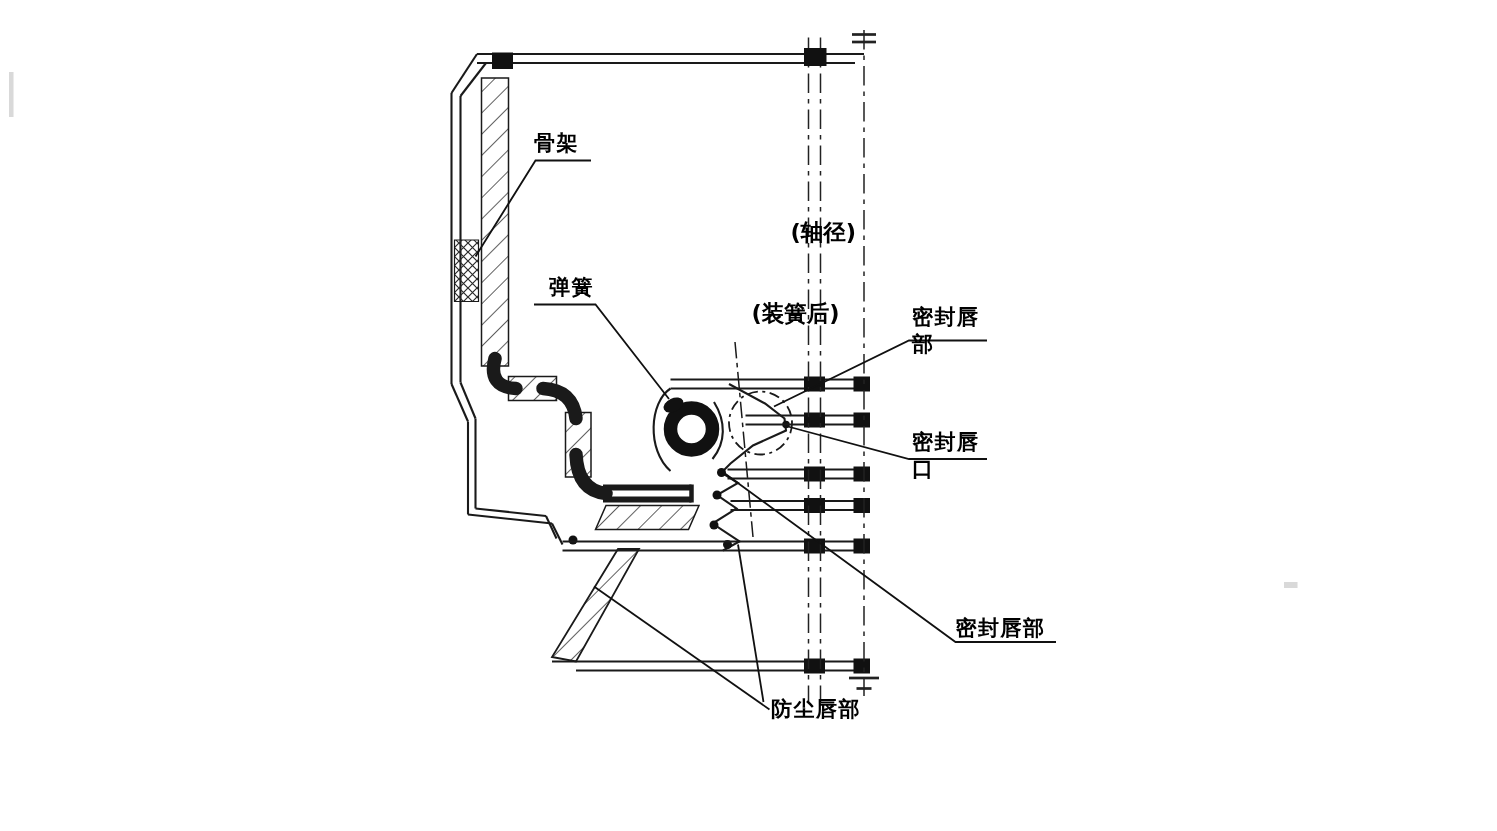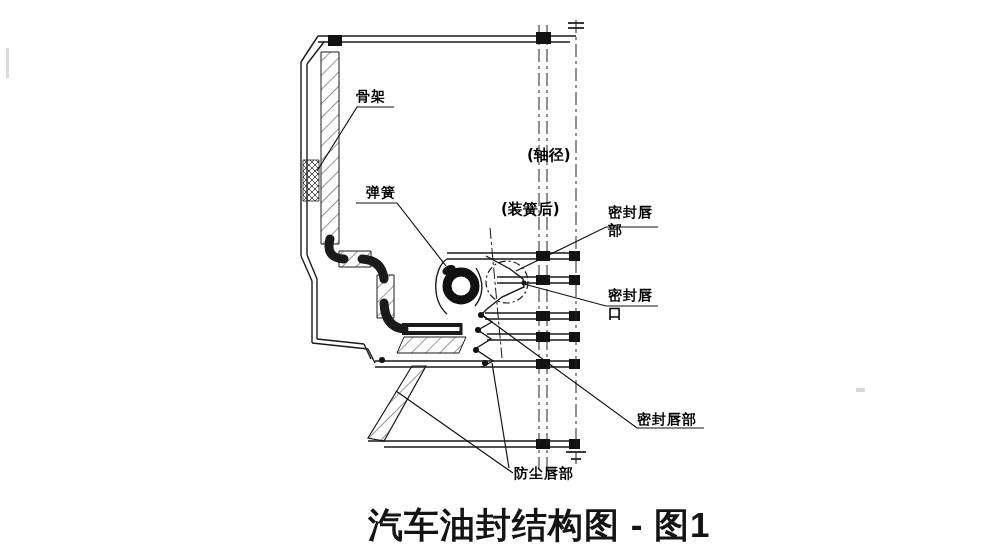--- a/index.html
+++ b/index.html
@@ -145,15 +145,14 @@
 
   <div class="lbl" style="left:356px;top:87px">骨架</div>
   <div class="lbl" style="left:366px;top:183px">弹簧</div>
   <div class="lbl paren" style="left:527px;top:146px">(轴径)</div>
   <div class="lbl paren" style="left:501px;top:200px">(装簧后)</div>
   <div class="lbl wrap" style="left:608px;top:203px">密封唇部</div>
   <div class="lbl wrap" style="left:608px;top:286px">密封唇口</div>
   <div class="lbl" style="left:637px;top:410px">密封唇部</div>
   <div class="lbl" style="left:514px;top:464px">防尘唇部</div>
 
-  <div id="caption">汽车油封结构图 - 图1</div>
 
 </div>
 
 </body></html>

